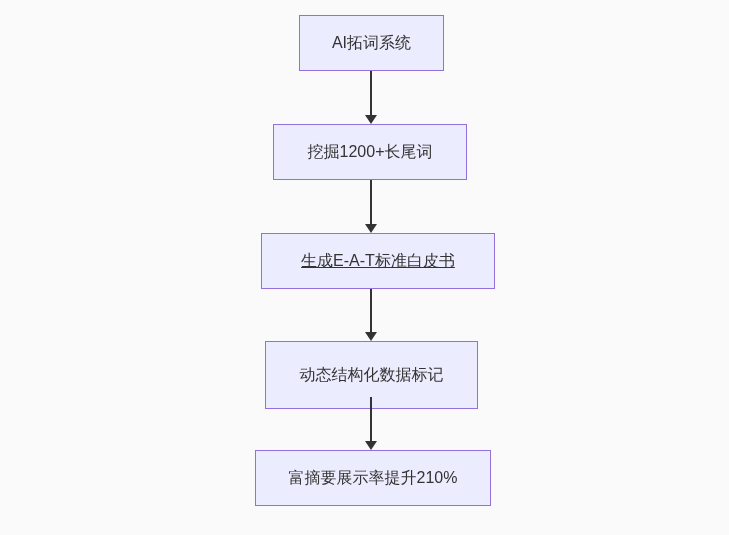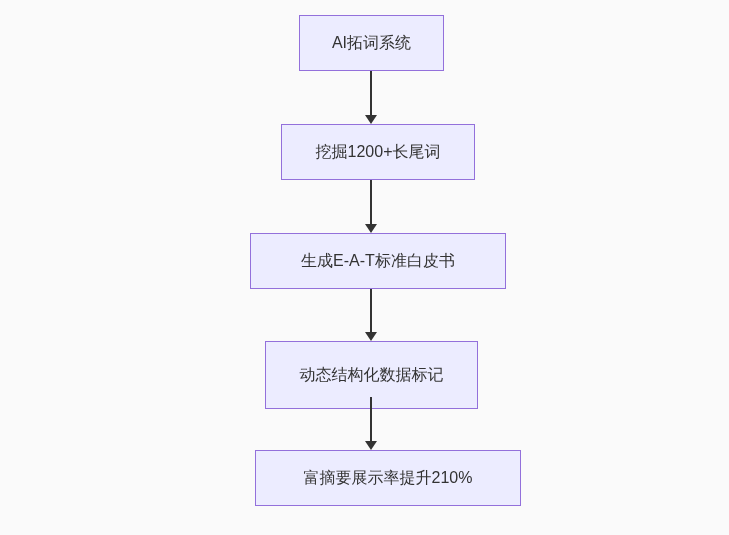--- a/index.html
+++ b/index.html
@@ -28,24 +28,24 @@
     border:1px solid var(--node-border);
     display:flex;
     align-items:center;
     justify-content:center;
     color:var(--text-color);
     font-size:16px;
     text-align:center;
     line-height:1.2;
   }
   .node-1{left:299px;top:15px;width:145px;height:56px;text-align:right;}
-  .node-2{left:273px;top:124px;width:194px;height:56px;margin-left:8px;}
-  .node-3{left:250px;top:233px;width:256px;height:56px;}
+  .node-2{left:273px;top:124px;width:194px;height:56px;}
+  .node-3{left:261px;top:233px;width:234px;height:56px;text-decoration:underline;}
   .node-4{left:265px;top:341px;width:213px;height:68px;}
-  .node-5{left:255px;top:450px;width:266px;height:56px;}
+  .node-5{left:255px;top:450px;width:236px;height:56px;}
   .arrow{
     position:absolute;
     left:364px;
     width:14px;
     display:flex;
     flex-direction:column;
     align-items:center;
   }
   .arrow-1{top:71px;height:53px;}
   .arrow-2{top:180px;height:53px;}

